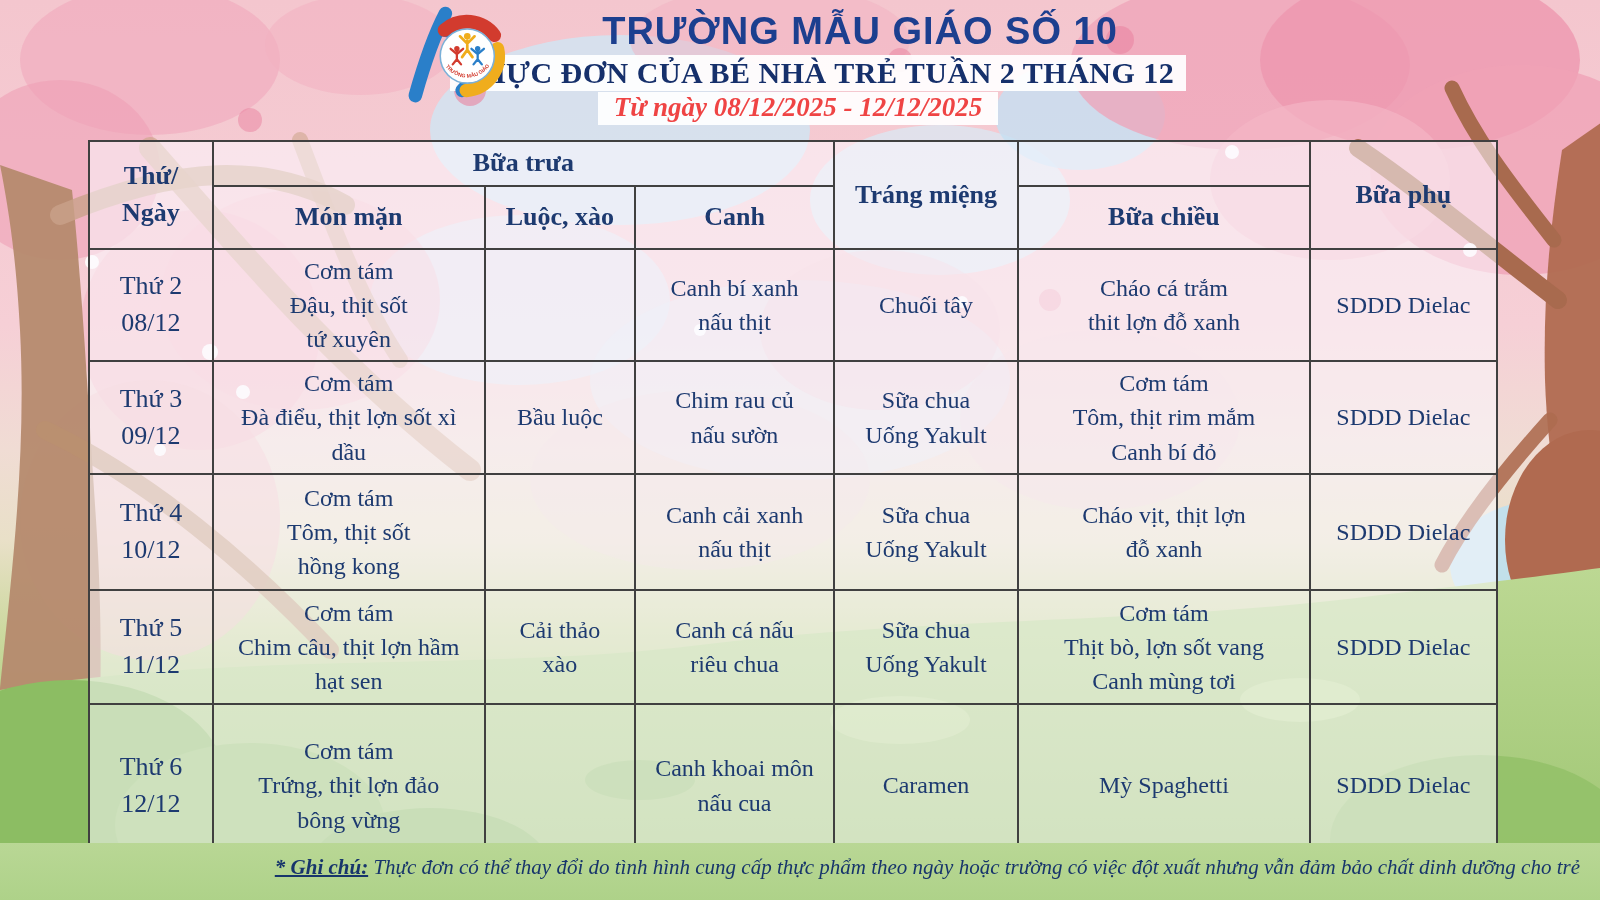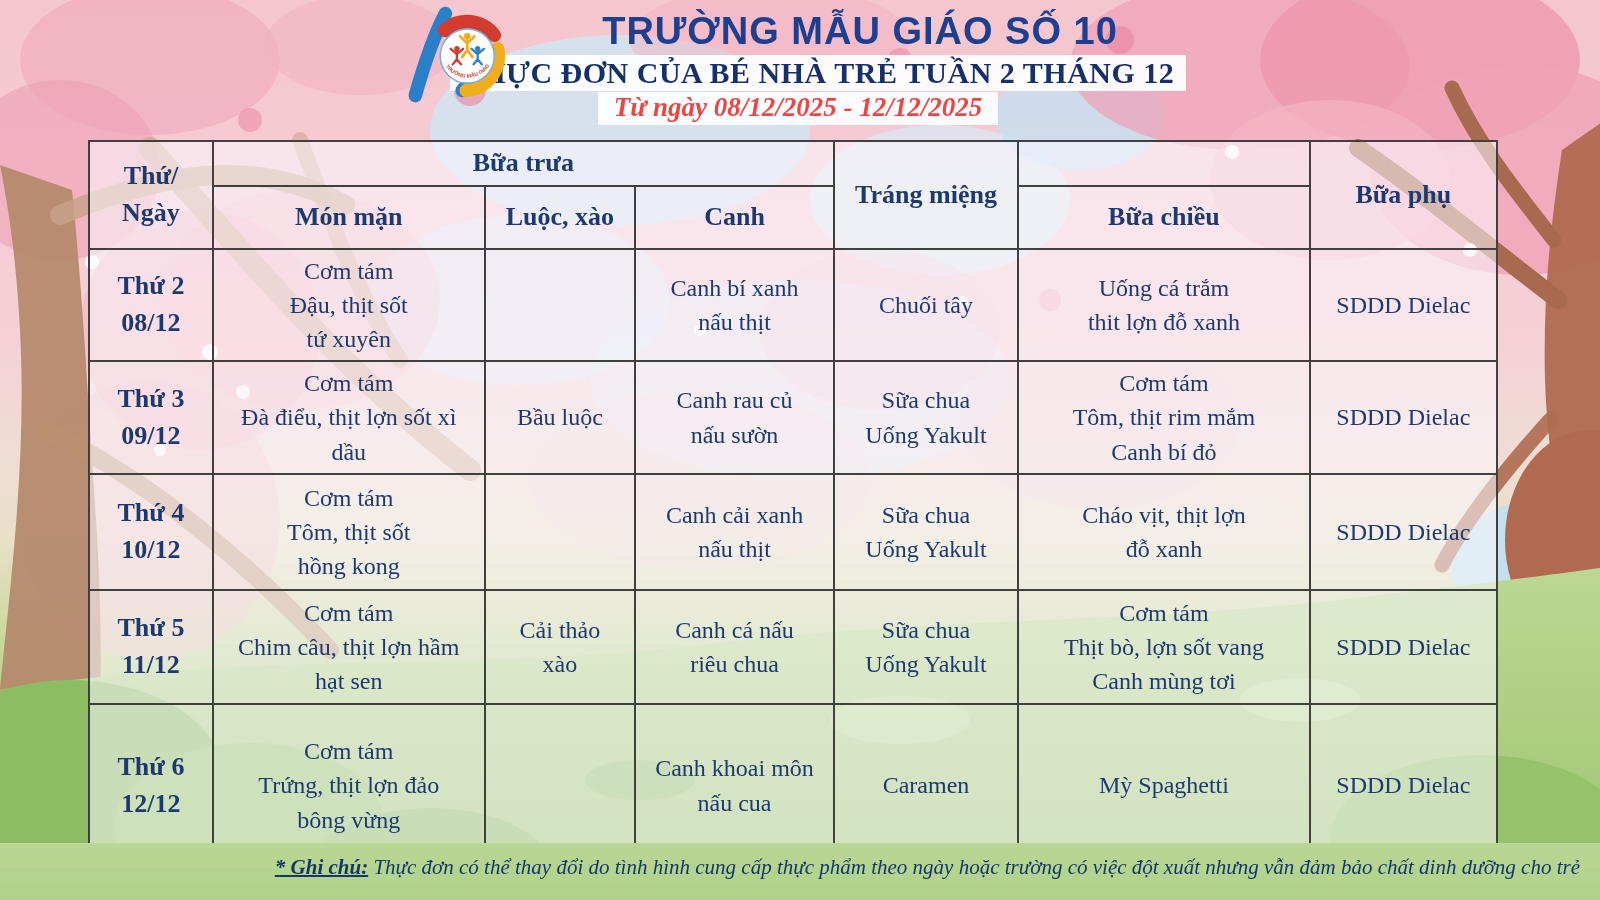--- a/index.html
+++ b/index.html
@@ -32,21 +32,21 @@
     border-collapse:collapse;table-layout:fixed;
   }
   table.menu th,table.menu td{
     border:2px solid #404040;
     background:rgba(252,250,255,0.55);
     color:#1d3a70;text-align:center;vertical-align:middle;
     white-space:pre-line;line-height:1.42;padding:2px 6px;overflow:hidden;
   }
   table.menu th{font-size:26px;font-weight:bold;}
   table.menu td{font-size:24px;}
-  table.menu td.day{font-size:26px;font-weight:bold;text-align:center;}
+  table.menu td.day{font-size:26px;font-weight:normal;text-align:center;}
   tr.hr1{height:45px;} tr.hr2{height:63px;}
   tr.r0{height:112px;} tr.r1{height:113px;} tr.r2{height:116px;} tr.r3{height:114px;margin-left:24px;} tr.r4{height:163px;}
   th.vtop{vertical-align:top;padding-top:8px;}
   
   .note-band{
     position:absolute;left:0;bottom:0;width:1600px;height:57px;z-index:3;
     background:linear-gradient(180deg,#b9d795 0%,#aed289 100%);
     text-align:right;
   }
   .note{
@@ -202,32 +202,32 @@
   <tr class="r0">
     <td class="day">Thứ 2
 08/12</td>
     <td>Cơm tám
 Đậu, thịt sốt
 tứ xuyên</td>
     <td></td>
     <td>Canh bí xanh
 nấu thịt</td>
     <td>Chuối tây</td>
-    <td>Uống cá trắm
+    <td>Cháo cá trắm
 thit lợn đỗ xanh</td>
     <td>SDDD Dielac</td>
   </tr>
   <tr class="r1">
     <td class="day">Thứ 3
 09/12</td>
     <td>Cơm tám
 Đà điểu, thịt lợn sốt xì
 dầu</td>
     <td>Bầu luộc</td>
-    <td>Canh rau củ
+    <td>Chim rau củ
 nấu sườn</td>
     <td>Sữa chua
 Uống Yakult</td>
     <td>Cơm tám
 Tôm, thịt rim mắm
 Canh bí đỏ</td>
     <td>SDDD Dielac</td>
   </tr>
   <tr class="r2">
     <td class="day">Thứ 4

